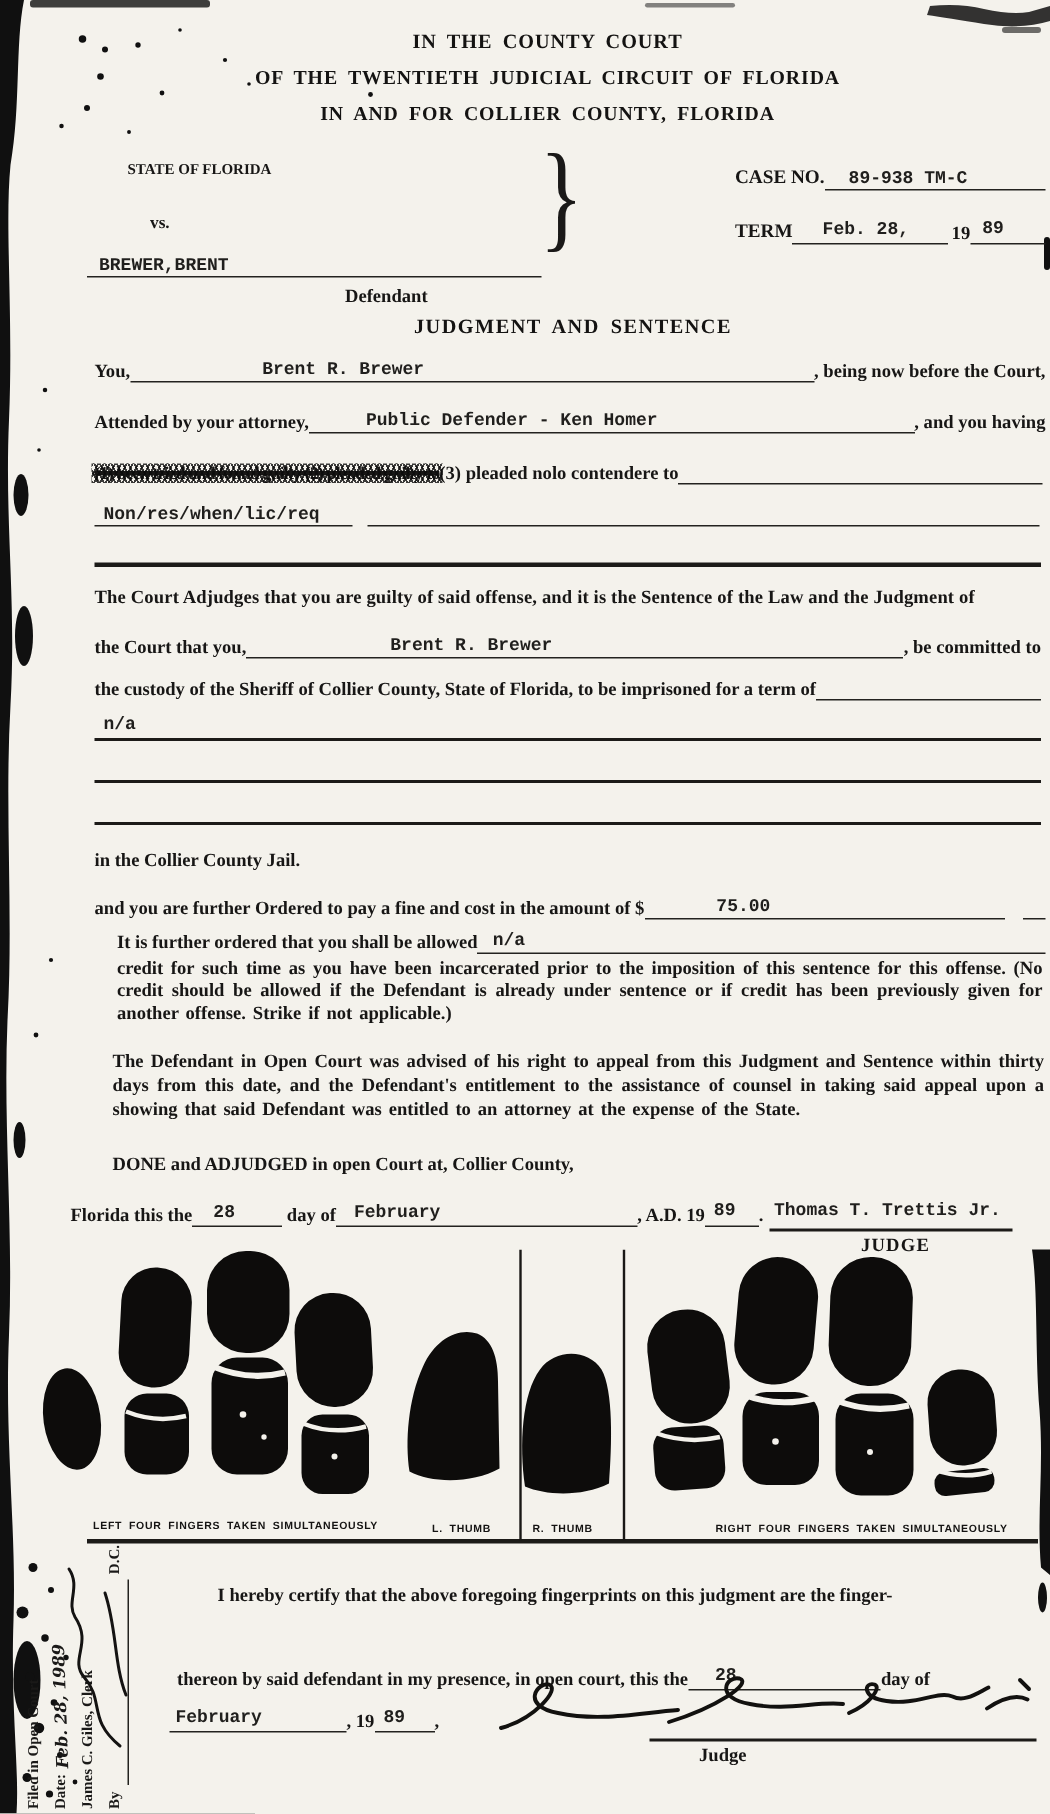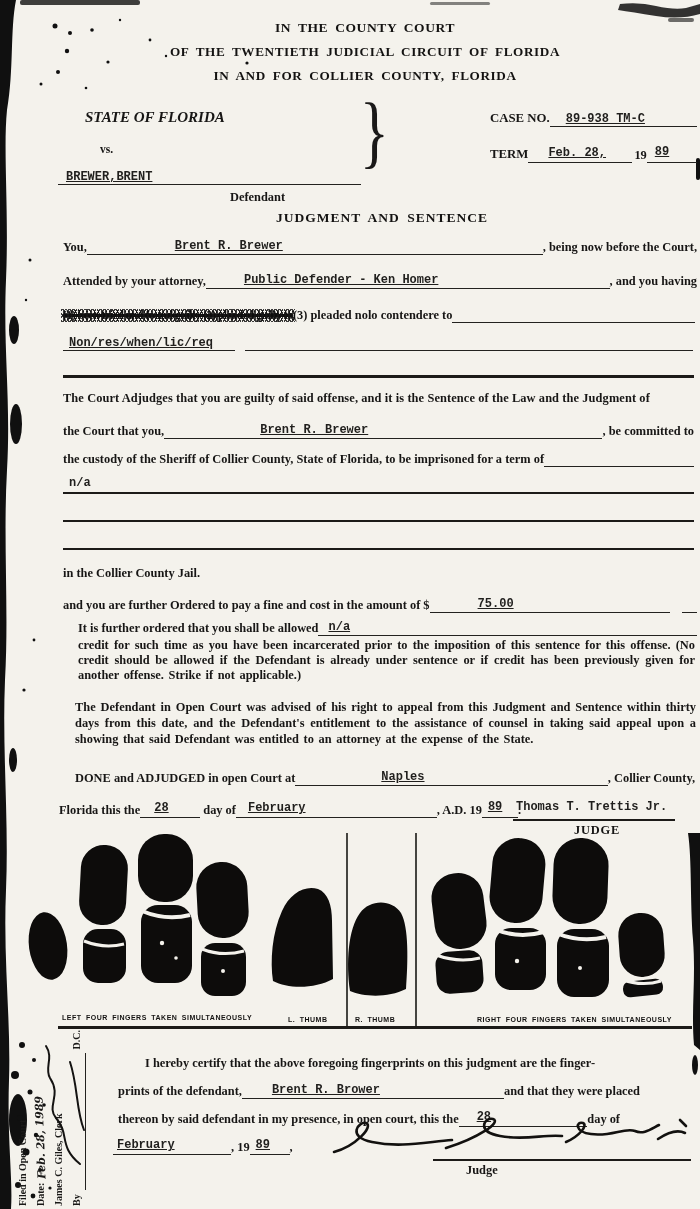--- a/index.html
+++ b/index.html
@@ -5,21 +5,21 @@
   html,body{margin:0;padding:0;background:#9a9a98;}
   .page{position:relative;width:700px;height:1209px;background:#f4f2ec;overflow:hidden;
         font-family:"Liberation Serif","DejaVu Serif",serif;color:#171615;}
   .abs{position:absolute;}
   .center{position:absolute;text-align:center;font-weight:bold;letter-spacing:.6px;word-spacing:3px;color:#141312;}
   .printed{font-weight:bold;font-size:12.4px;line-height:1.22;color:#171615;white-space:nowrap;}
   .mono{font-family:"Liberation Mono","DejaVu Sans Mono",monospace;font-size:12px;font-weight:bold;color:#201f1d;white-space:nowrap;}
   .row{position:absolute;display:flex;align-items:flex-end;}
   .blank{border-bottom:1.7px solid #23221f;height:16px;display:flex;align-items:flex-end;}
   .grow{flex:1 1 auto;}
-  .blank .mono{margin-bottom:0;text-decoration:underline;}
+  .blank .mono{margin-bottom:0;}
   .rule{position:absolute;background:#1c1b18;}
   .para{position:absolute;font-weight:bold;font-size:12.4px;text-align:justify;word-spacing:1.5px;color:#171615;}
   .struck{position:relative;text-decoration:line-through;text-decoration-thickness:2.5px;letter-spacing:-.6px;}
   .struck::after{content:"";position:absolute;inset:1px -2px;pointer-events:none;
      background:repeating-linear-gradient(63deg,rgba(12,12,12,.8) 0 1.2px,transparent 1.2px 3.4px),
                 repeating-linear-gradient(117deg,rgba(12,12,12,.8) 0 1.2px,transparent 1.2px 3.4px);}
   .fplabel{position:absolute;font-family:"Liberation Sans","DejaVu Sans",sans-serif;font-size:7px;
            font-weight:bold;letter-spacing:.5px;word-spacing:2px;color:#141312;white-space:nowrap;}
   .stamp{position:absolute;left:14px;top:1206px;width:176px;height:80px;transform:rotate(-90deg);
          transform-origin:0 0;font-size:10px;font-weight:bold;color:#1a1918;line-height:18px;}
@@ -73,21 +73,21 @@
     <circle cx="30" cy="260" r="1.5"></circle>
       <circle cx="26" cy="300" r="1.2"></circle>
       <circle cx="34" cy="640" r="1.4"></circle>
     <circle cx="24" cy="690" r="1.6"></circle>
   </svg>
 
   <div class="center" style="left:35px;top:20px;width:660px;font-size:13.5px;">IN THE COUNTY COURT</div>
   <div class="center" style="left:35px;top:44px;width:660px;font-size:13.2px;">OF THE TWENTIETH JUDICIAL CIRCUIT OF FLORIDA</div>
   <div class="center" style="left:35px;top:68px;width:660px;font-size:13.2px;">IN AND FOR COLLIER COUNTY, FLORIDA</div>
 
-  <div class="abs printed" style="left:85px;top:108px;font-size:15px;font-style:italic;">STATE OF FLORIDA</div>
+  <div class="abs printed" style="left:85px;top:108px;font-size:10px;">STATE OF FLORIDA</div>
   <div class="abs printed" style="left:100px;top:142px;font-size:11.5px;">vs.</div>
   <div class="abs" style="left:356px;top:96px;font-size:76px;line-height:70px;font-weight:normal;transform:scale(.8,1.05);color:#1a1918;">}</div>
 
   <div class="row" style="left:490px;top:110px;width:207px;">
     <span class="printed" style="font-size:12.8px;">CASE NO.</span>
     <span class="blank grow">
         <span class="mono" style="padding-left:16px;">89-938 TM-C</span>
       </span>
   </div>
   <div class="row" style="left:490px;top:146px;width:207px;">
@@ -179,27 +179,24 @@
         <span class="mono" style="padding-left:10px;margin-bottom:1px;">n/a</span>
       </span>
   </div>
 
   <div class="para" style="left:78px;top:638px;width:617px;line-height:15.2px;">credit for such time as you have been incarcerated prior to the imposition of this sentence for this offense. (No credit should be allowed if the Defendant is already under sentence or if credit has been previously given for another offense. Strike if not applicable.)</div>
 
   <div class="para" style="left:75px;top:699px;width:621px;line-height:16px;">The Defendant in Open Court was advised of his right to appeal from this Judgment and Sentence within thirty days from this date, and the Defendant's entitlement to the assistance of counsel in taking said appeal upon a showing that said Defendant was entitled to an attorney at the expense of the State.</div>
 
   <div class="row" style="left:75px;top:769px;width:620px;">
     <span class="printed">DONE and ADJUDGED in open Court at</span>
-    <span class="blank grow">
-        <span class="mono" style="padding-left:86px;margin-bottom:1px;">Naples</span>
-      </span>
     <span class="printed">, Collier County,</span>
   </div>
 
-  <div class="row" style="left:47px;top:801px;width:462px;margin-left:12px;">
+  <div class="row" style="left:47px;top:801px;width:462px;">
     <span class="printed">Florida this the</span>
     <span class="blank" style="width:60px;">
         <span class="mono" style="padding-left:14px;margin-bottom:2px;">28</span>
       </span>
     <span class="printed" style="margin-left:3px;">day of</span>
     <span class="blank grow">
         <span class="mono" style="padding-left:12px;margin-bottom:2px;">February</span>
       </span>
     <span class="printed">, A.D. 19</span>
     <span class="blank" style="width:36px;">
@@ -266,27 +263,20 @@
     </g>
   </svg>
   <div class="fplabel" style="left:62px;top:1014px;">LEFT FOUR FINGERS TAKEN SIMULTANEOUSLY</div>
   <div class="fplabel" style="left:288px;top:1016px;">L. THUMB</div>
   <div class="fplabel" style="left:355px;top:1016px;">R. THUMB</div>
   <div class="fplabel" style="left:477px;top:1016px;">RIGHT FOUR FINGERS TAKEN SIMULTANEOUSLY</div>
   <div class="rule" style="left:58px;top:1026px;width:634px;height:2.5px;"></div>
 
   <div class="abs printed" style="left:145px;top:1056px;">I hereby certify that the above foregoing fingerprints on this judgment are the finger-</div>
 
-  <div class="row" style="left:118px;top:1082px;width:522px;">
-    <span class="printed">prints of the defendant,</span>
-    <span class="blank grow">
-        <span class="mono" style="padding-left:30px;margin-bottom:1px;">Brent R. Brower</span>
-      </span>
-    <span class="printed">and that they were placed</span>
-  </div>
 
   <div class="row" style="left:118px;top:1110px;width:502px;">
     <span class="printed">thereon by said defendant in my presence, in open court, this the</span>
     <span class="blank grow">
         <span class="mono" style="padding-left:18px;margin-bottom:2px;">28</span>
       </span>
     <span class="printed">day of</span>
   </div>
 
   <div class="row" style="left:113px;top:1138px;width:205px;">

